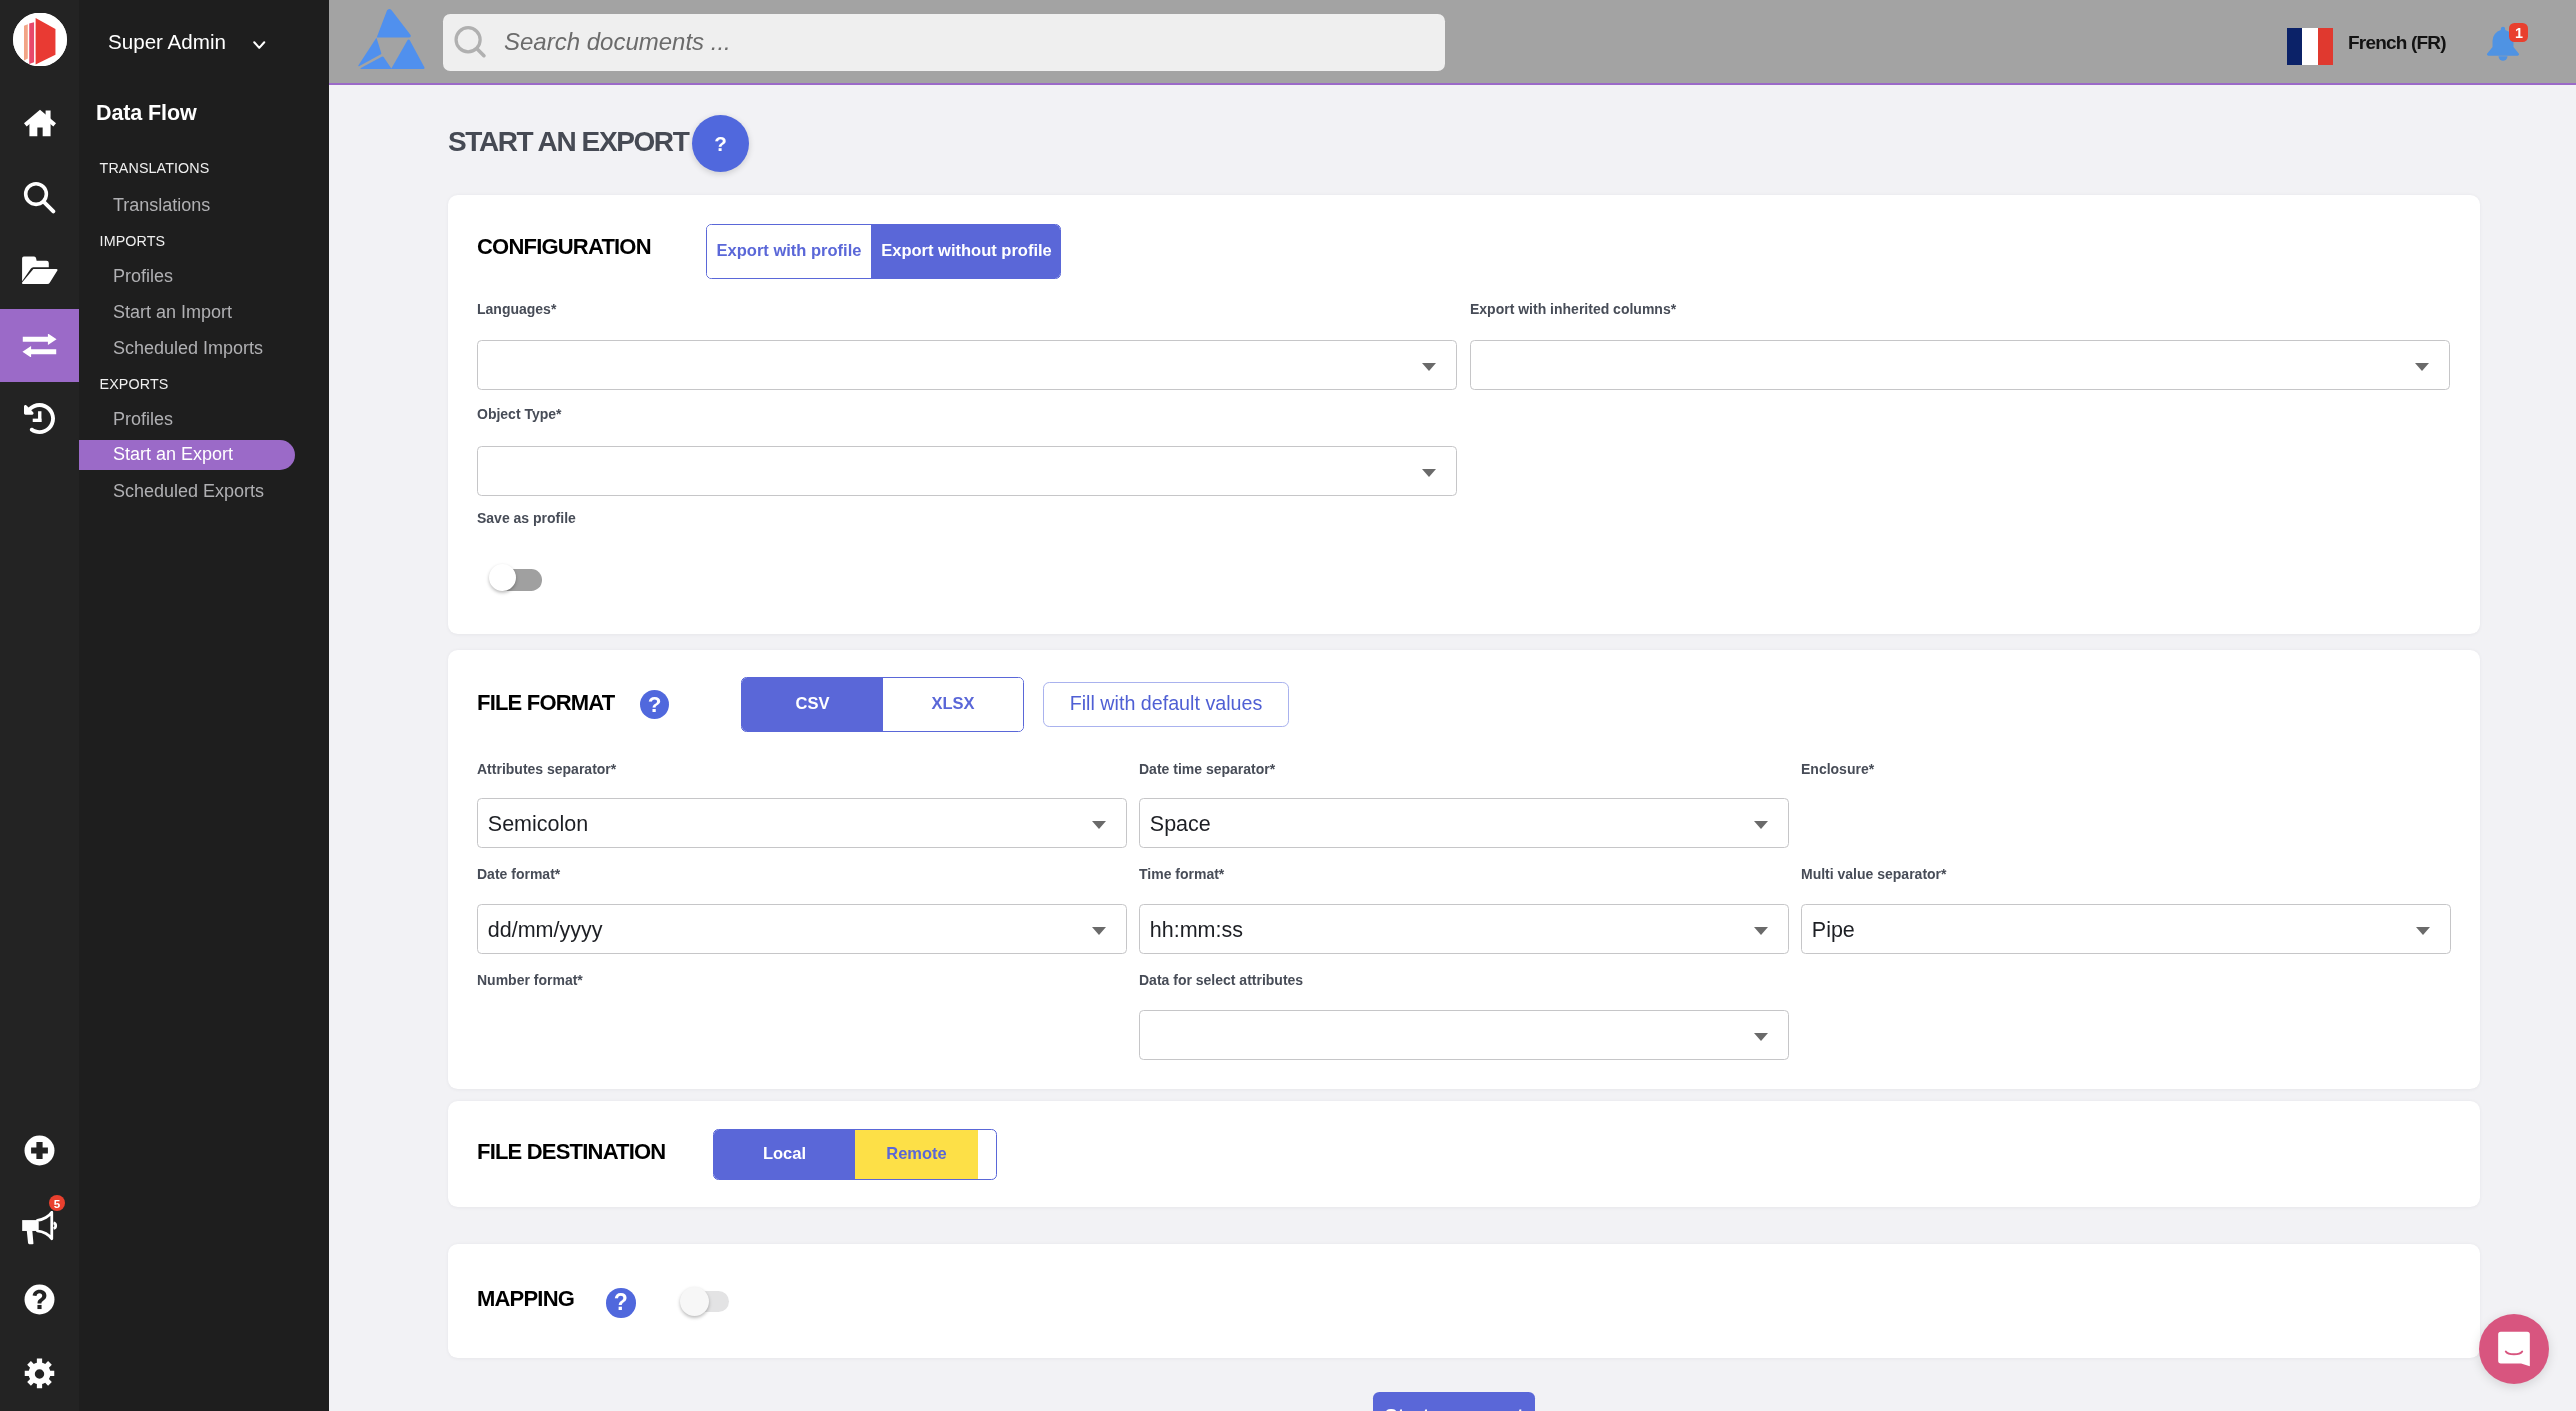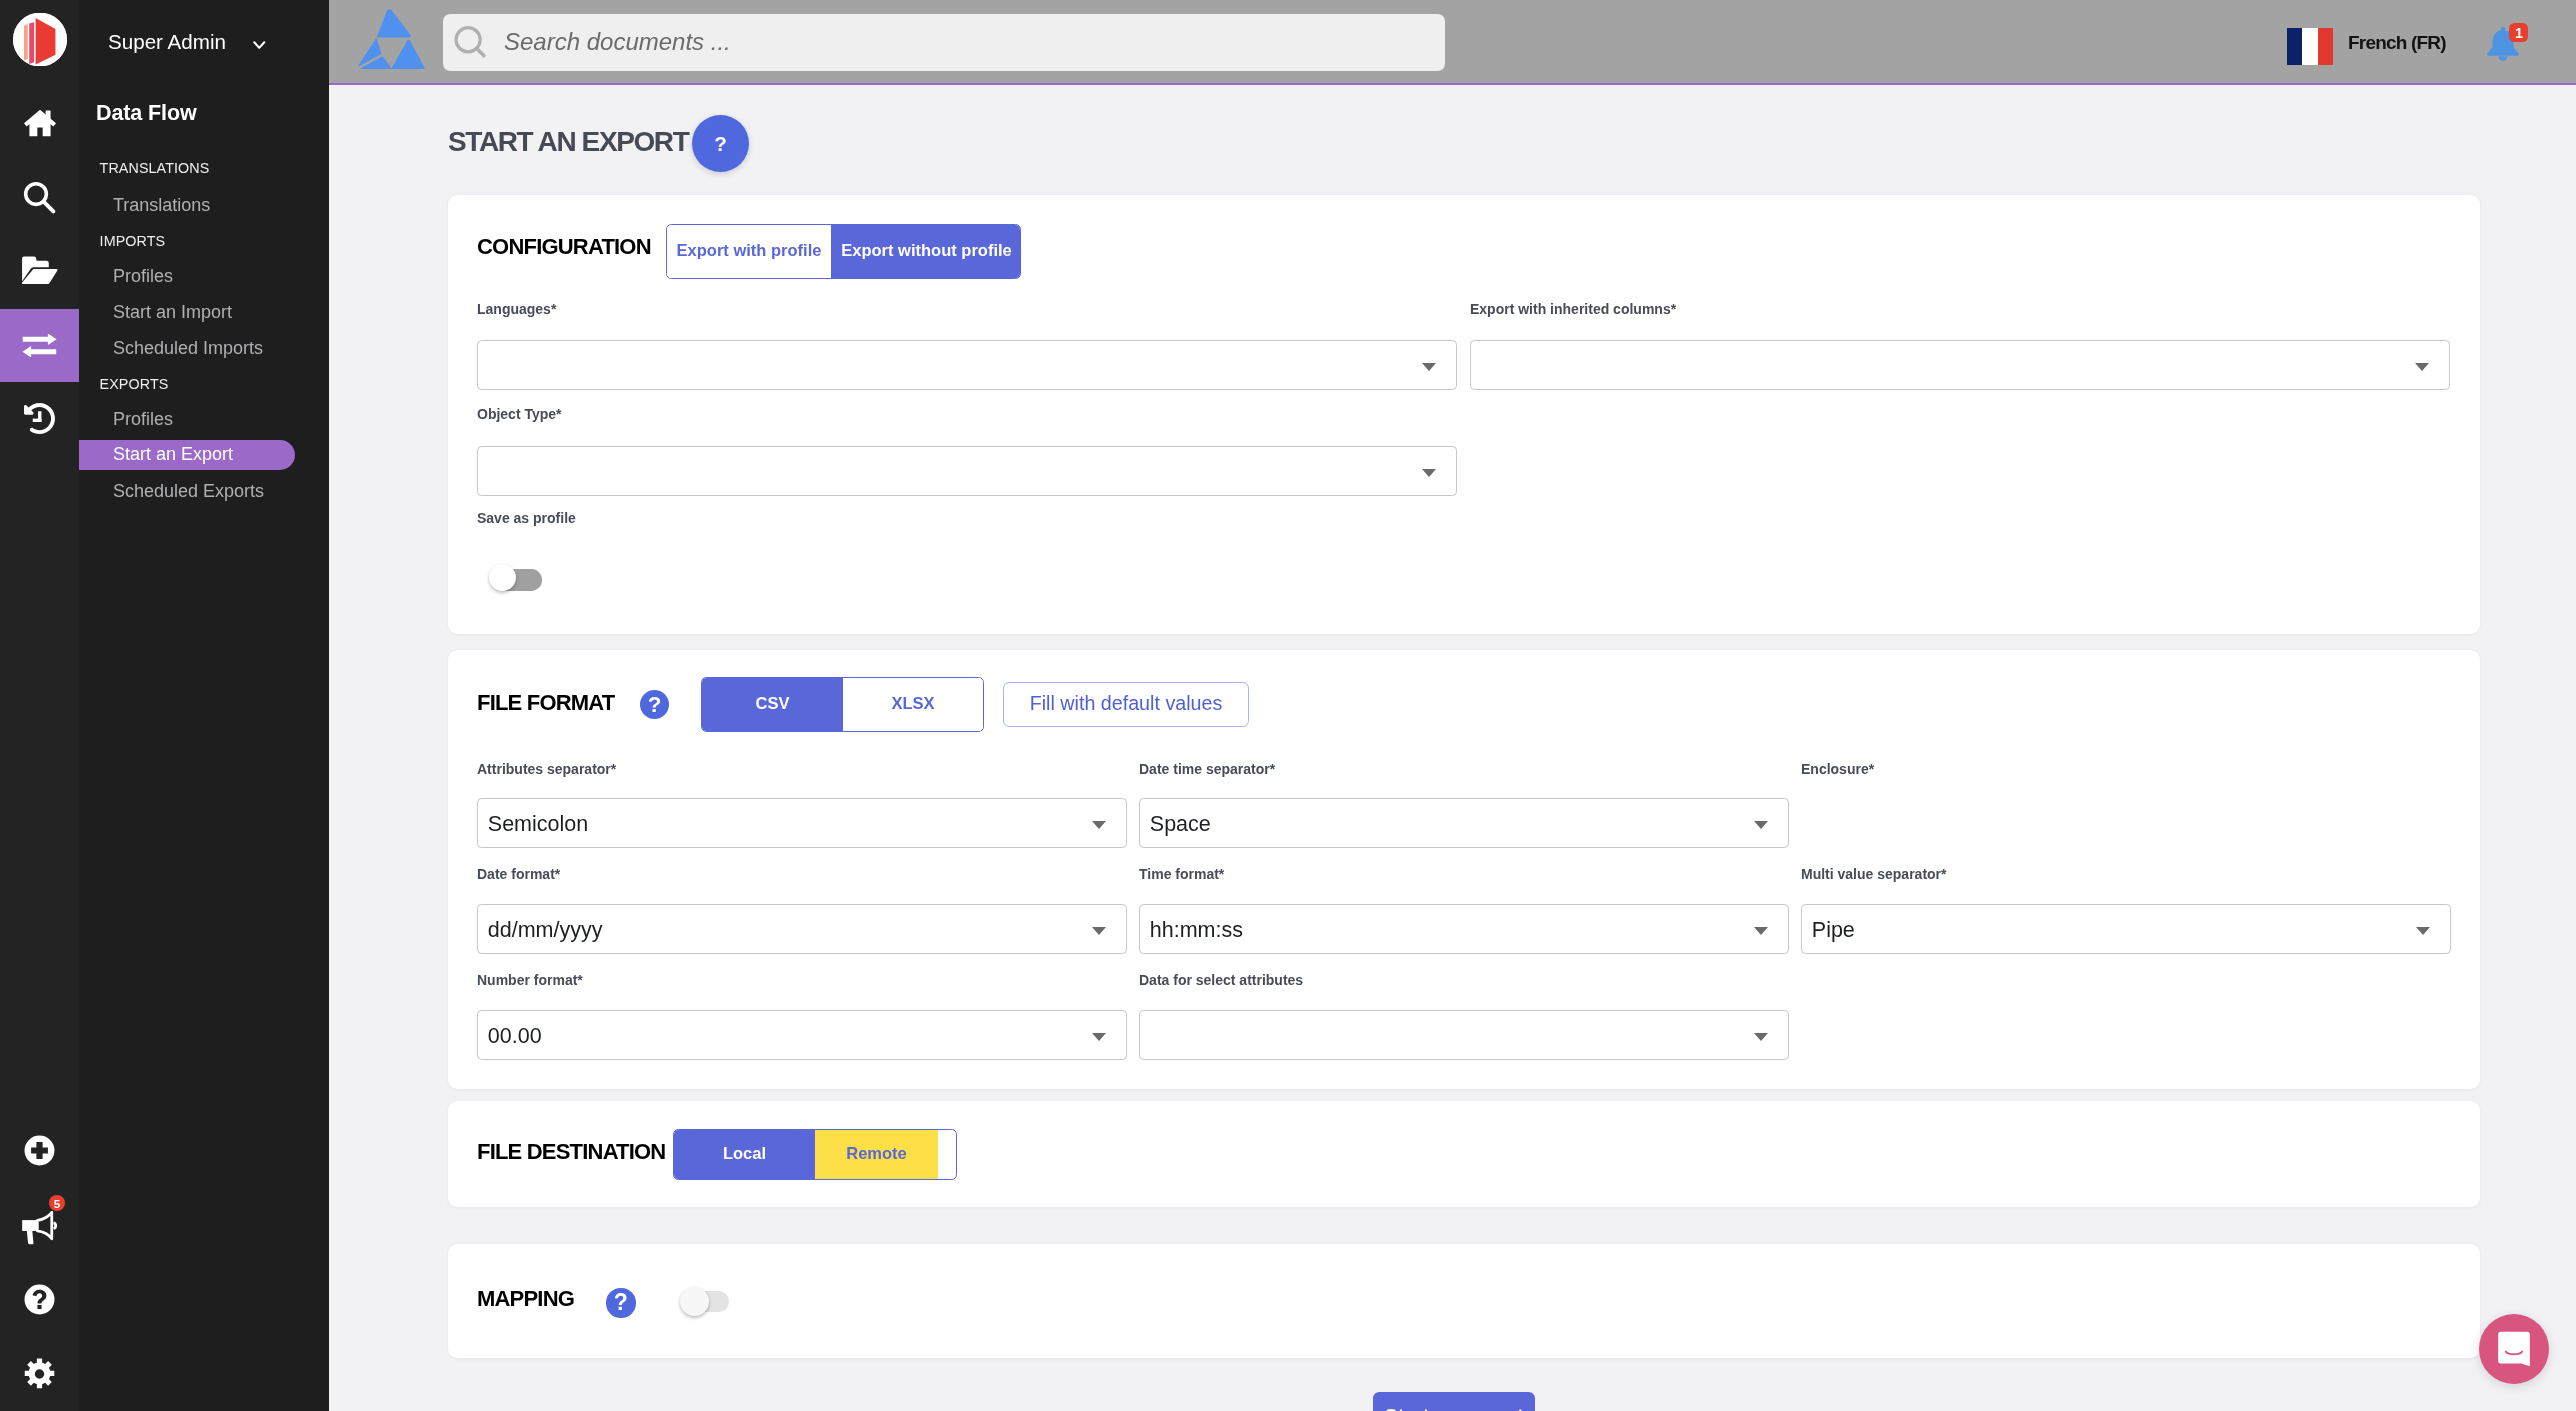--- a/index.html
+++ b/index.html
@@ -37,21 +37,21 @@
   
   .main { position:absolute; left:329px; top:88px; width:2247px; height:1324px; background:#f2f2f5; overflow:hidden; }
   .page-title { position:absolute; left:119px; top:38px; font-size:28px; font-weight:700; letter-spacing:-1.4px; color:#464a54; }
   .help-dot { width:57px; height:57px; border-radius:50%; background:#5068dd; color:#fff; font-weight:700; display:flex; align-items:center; justify-content:center; font-size:20.6px; box-shadow:0 1.8px 6.3px rgba(0,0,0,.16); }
   .card { position:absolute; left:119px; width:2032px; background:#fff; border-radius:9.8px; box-shadow:0 0.9px 3.6px rgba(28,32,60,.055); }
   .sect-title { position:absolute; font-weight:700; color:#000; letter-spacing:-0.8px; font-size:22px; white-space:nowrap; }
   .field-label { position:absolute; font-weight:700; font-size:14px; color:#474c57; white-space:nowrap; }
   .select { position:absolute; height:50px; border:0.9px solid #c6c6c8; border-radius:4.5px; background:#fff; }
   .select .val { position:absolute; left:9.8px; top:13.4px; font-size:21.5px; color:#1d1f24; }
   .caret-dn { position:absolute; right:19.7px; top:22.4px; width:0;height:0; border-left:7.2px solid transparent; border-right:7.2px solid transparent; border-top:8px solid #6a6a6a; }
-  .seg { position:absolute; display:flex; border-radius:5.4px; overflow:hidden; }
+  .seg { position:absolute; display:flex; border-radius:5.4px; overflow:hidden;margin-left:40px; }
   .seg > div { display:flex; align-items:center; justify-content:center; font-size:16.5px; font-weight:700; white-space:nowrap; flex:0 0 auto; height:100%; padding-bottom:1.8px; }
   .toggle { position:absolute; width:47px; height:21.5px; border-radius:10.7px; background:#a0a0a0; }
   .toggle .knob { position:absolute; left:-6.3px; top:-5.4px; width:27px; height:27px; border-radius:50%; background:#fff; box-shadow:0 1.8px 3.6px rgba(0,0,0,.28); }
   .btn-primary { position:absolute; background:#5a67d8; color:#fff; border-radius:7.2px; display:flex; align-items:center; justify-content:center; font-size:19.7px; font-weight:700; }
   .intercom { position:absolute; left:2479px; top:1314px; width:70px; height:70px; border-radius:50%; background:#d8557f; display:flex; align-items:center; justify-content:center; box-shadow:0 2.7px 10.7px rgba(0,0,0,.13); }
 </style>
 </head>
 <body>
 
 <div id="app">
@@ -267,24 +267,20 @@
         <div class="val">hh:mm:ss</div>
         <div class="caret-dn"></div>
       </div>
       <div class="field-label" style="left:1353px; top:216px">Multi value separator*</div>
       <div class="select" style="left:1353px; top:254px; width:650px">
         <div class="val">Pipe</div>
         <div class="caret-dn"></div>
       </div>
 
       <div class="field-label" style="left:29px; top:322px">Number format*</div>
-      <div class="select" style="left:29px; top:360px; width:650px">
-        <div class="val">00.00</div>
-        <div class="caret-dn"></div>
-      </div>
       <div class="field-label" style="left:691px; top:322px">Data for select attributes</div>
       <div class="select" style="left:691px; top:360px; width:650px">
         <div class="val"></div>
         <div class="caret-dn"></div>
       </div>
     </div>
 
     <div class="card" style="top:1013px; height:106px">
       <div class="sect-title" style="left:29px; top:38px">FILE DESTINATION</div>
       <div class="seg" style="left:225px; top:28px; width:284px; height:51px; border:0.9px solid #5a67d8">

